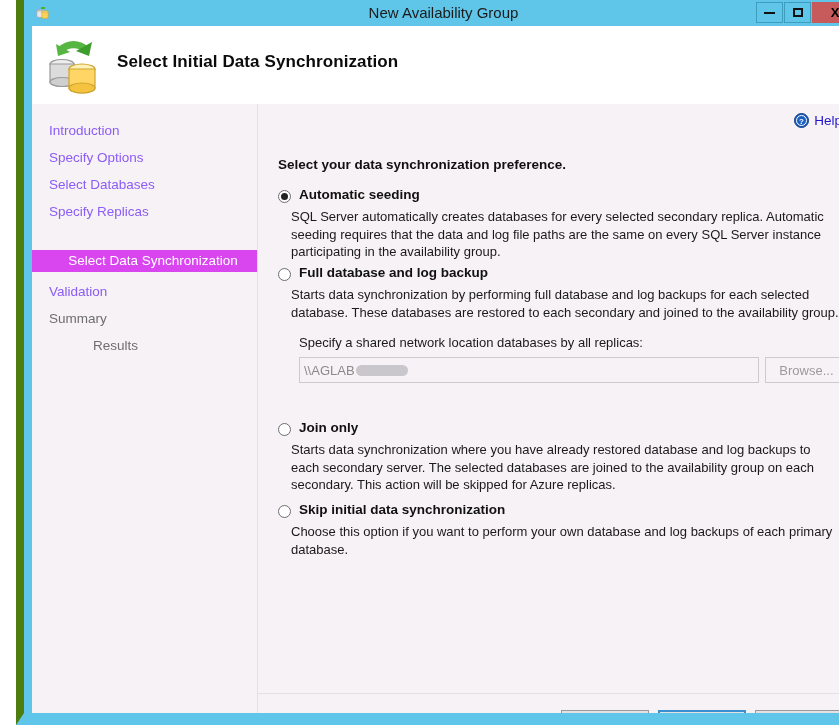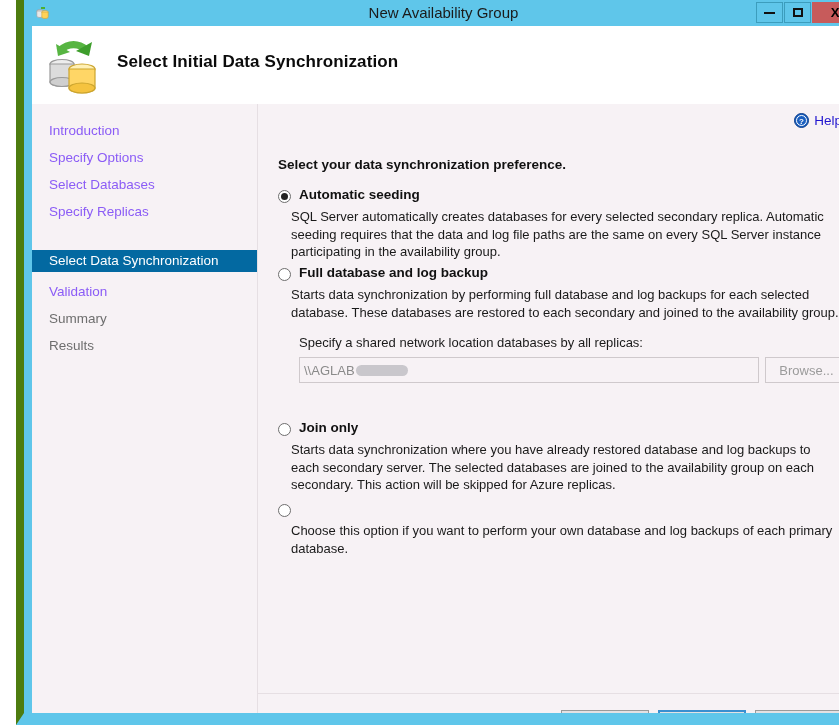--- a/index.html
+++ b/index.html
@@ -147,22 +147,23 @@
     height: 22px;
     line-height: 22px;
     padding-left: 17px;
     box-sizing: border-box;
     font-size: 13.5px;
     color: #8b5cf6;
     white-space: nowrap;
     cursor: default;
   }
   .nav-item.selected {
-    background: #0369a1;
+    background: #d946ef;
     color: #ffffff;
+    text-align: center;
   }
   .nav-item.disabled {
     color: #6E6E6E;
   }
 
   .vdivider {
     position: absolute;
     left: 225px;
     top: 78px;
     width: 1px;
@@ -396,21 +397,21 @@
     </div>
 
     <div class="sidebar">
       <div class="nav-item" style="top:16px;">Introduction</div>
       <div class="nav-item" style="top:43px;">Specify Options</div>
       <div class="nav-item" style="top:97px;">Specify Replicas</div>
       <div class="nav-item" style="top:70px;">Select Databases</div>
       <div class="nav-item selected" style="top:146px; top:146px;">Select Data Synchronization</div>
       <div class="nav-item" style="top:177px;">Validation</div>
       <div class="nav-item disabled" style="top:204px;">Summary</div>
-      <div class="nav-item disabled" style="top:231px;">Results</div>
+      <div class="nav-item disabled" style="top:231px;margin-left:44px;">Results</div>
     </div>
     <div class="vdivider"></div>
 
     <div class="content">
 
       <div class="help-link">
         <span class="help-icon">
           <svg width="15" height="15" viewBox="0 0 15 15">
             <circle cx="7.5" cy="7.5" r="7" fill="#1A5FBF" stroke="#0D3E8A" stroke-width="1"></circle>
             <circle cx="7.5" cy="7.5" r="5" fill="none" stroke="#ffffff" stroke-width="1"></circle>
@@ -450,20 +451,21 @@
         <div class="opt-head">
           <span class="radio"></span>
           <span class="opt-label">Join only</span>
         </div>
         <div class="opt-desc">Starts data synchronization where you have already restored database and log backups to each secondary server. The selected databases are joined to the availability group on each secondary. This action will be skipped for Azure replicas.</div>
       </div>
 
       <div class="option" style="top:398px;">
         <div class="opt-head">
           <span class="radio"></span>
+          <span class="opt-label">Skip initial data synchronization</span>
         </div>
         <div class="opt-desc">Choose this option if you want to perform your own database and log backups of each primary database.</div>
       </div>
 
       <div class="hdivider"></div>
 
       <div class="footer">
         <div class="btn-row">
           <div class="btn">&lt; Previous</div>
           <div class="btn default">Next &gt;</div>

